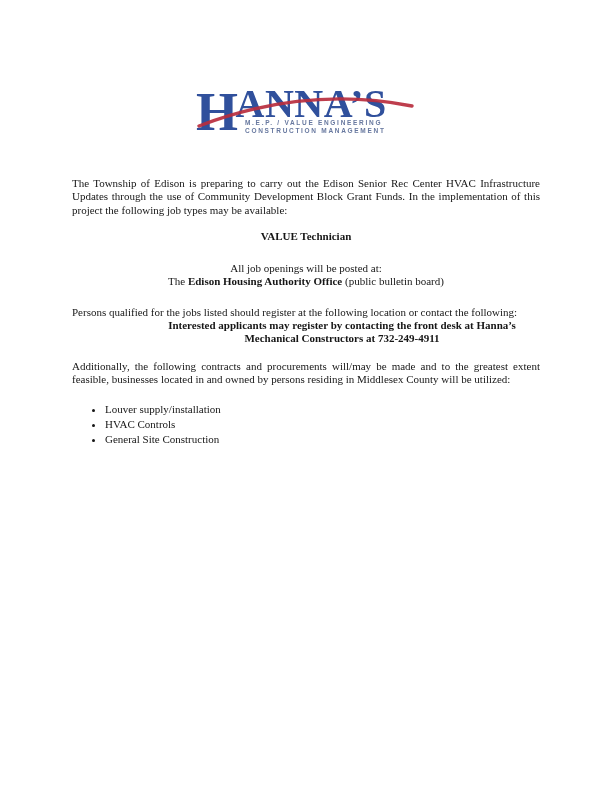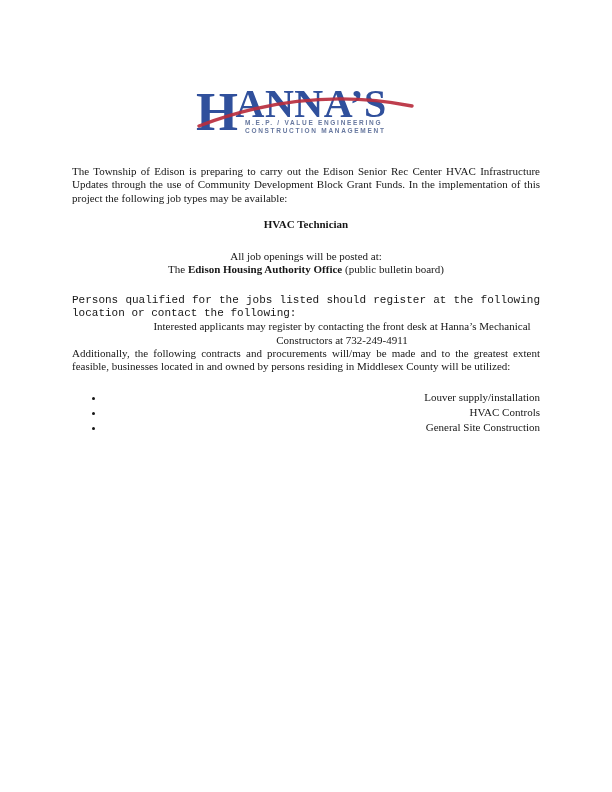--- a/index.html
+++ b/index.html
@@ -46,44 +46,43 @@
     font-weight: bold;
     letter-spacing: 1.7px;
     line-height: 8px;
     color: #67789f;
     white-space: nowrap;
   }
 
   
   .content {
     position: absolute;
-    left: 72px; top: 165px;
+    left: 72px; top: 177px;
     width: 468px;
     font-size: 11px;
     line-height: 13.3px;
   }
   .content p { margin: 0 0 13px 0; }
   .just { text-align: justify; }
   .job-title {
     font-weight: bold;
     text-align: center;
     margin: 0 0 19px 0 !important;
   }
   .posted-block { margin: 0 0 17px 0; text-align: center; }
-  .no-gap { margin-bottom: 0 !important; font-family: Liberation Mono, monospace; }
+  .no-gap { margin-bottom: 0 !important; }
   .register-note {
-    font-weight: normal;
+    font-weight: bold;
     text-align: center;
-    margin: 0 0 0 72px;
+    margin: 0 0 14px 72px;
   }
   ul.bullets {
     margin: 0 0 11px 0;
     padding-left: 33px;
     list-style-type: disc;
-    text-align: right;
   }
   ul.bullets li { line-height: 15px; }
   .p5 { margin-bottom: 16px !important; }
   .p6 { margin-bottom: 18px !important; }
   b { font-weight: bold; }
 </style>
 </head>
 <body>
 
 <div class="page">
@@ -98,21 +97,21 @@
     <div class="logo-taglines">
       <div>M.E.P. / VALUE ENGINEERING</div>
       <div>CONSTRUCTION MANAGEMENT</div>
     </div>
   </div>
 
   <div class="content">
 
     <p class="just">The Township of Edison is preparing to carry out the Edison Senior Rec Center HVAC Infrastructure Updates through the use of Community Development Block Grant Funds. In the implementation of this project the following job types may be available:</p>
 
-    <p class="job-title">HVAC Technician</p>
+    <p class="job-title">VALUE Technician</p>
 
     <div class="posted-block">
       <div>All job openings will be posted at:</div>
       <div><span>The </span><b>Edison Housing Authority Office</b><span> (public bulletin board)</span></div>
     </div>
 
 
     <p class="just no-gap">Persons qualified for the jobs listed should register at the following location or contact the following:</p>
 
     <div class="register-note">Interested applicants may register by contacting the front desk at Hanna’s Mechanical Constructors at 732-249-4911</div>

